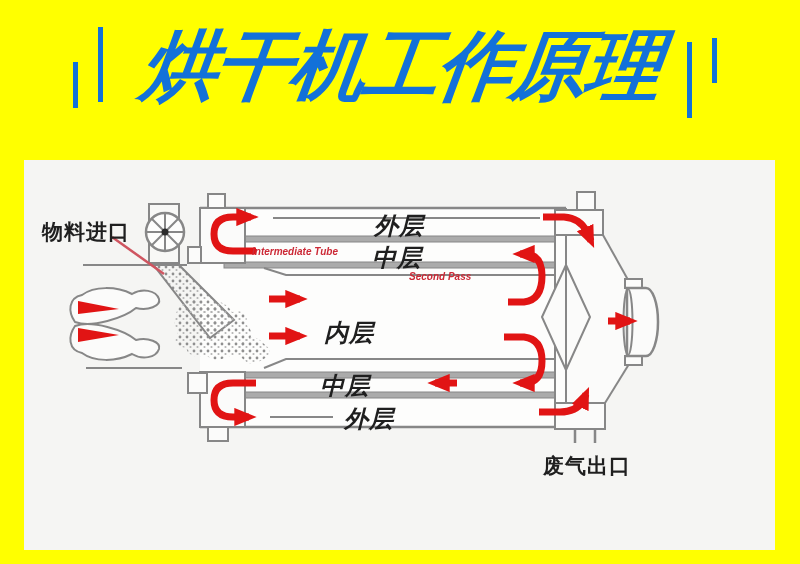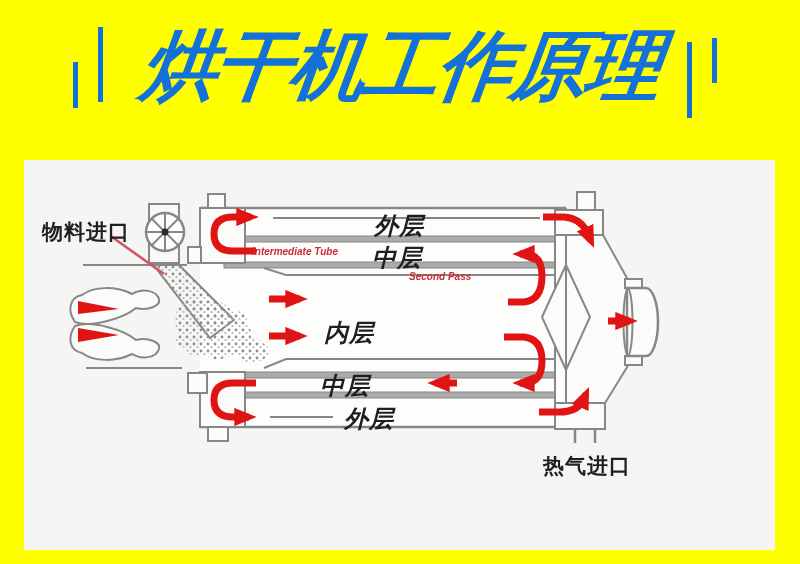--- a/index.html
+++ b/index.html
@@ -147,15 +147,15 @@
     </svg>
 
     <div class="lbl lbl-cn l-material-inlet">物料进口</div>
     <div class="lbl lbl-cn-sm l-outer-top">外层</div>
     <div class="lbl lbl-en l-int-tube">Intermediate Tube</div>
     <div class="lbl lbl-cn-sm l-middle-top">中层</div>
     <div class="lbl lbl-en l-second-pass">Second Pass</div>
     <div class="lbl lbl-cn-sm l-inner">内层</div>
     <div class="lbl lbl-cn-sm l-middle-bottom">中层</div>
     <div class="lbl lbl-cn-sm l-outer-bottom">外层</div>
-    <div class="lbl lbl-cn l-material-outlet">热气进口</div>
+    <div class="lbl lbl-cn l-material-outlet">废气出口</div>
   </div>
 </div>
 
 </body></html>

